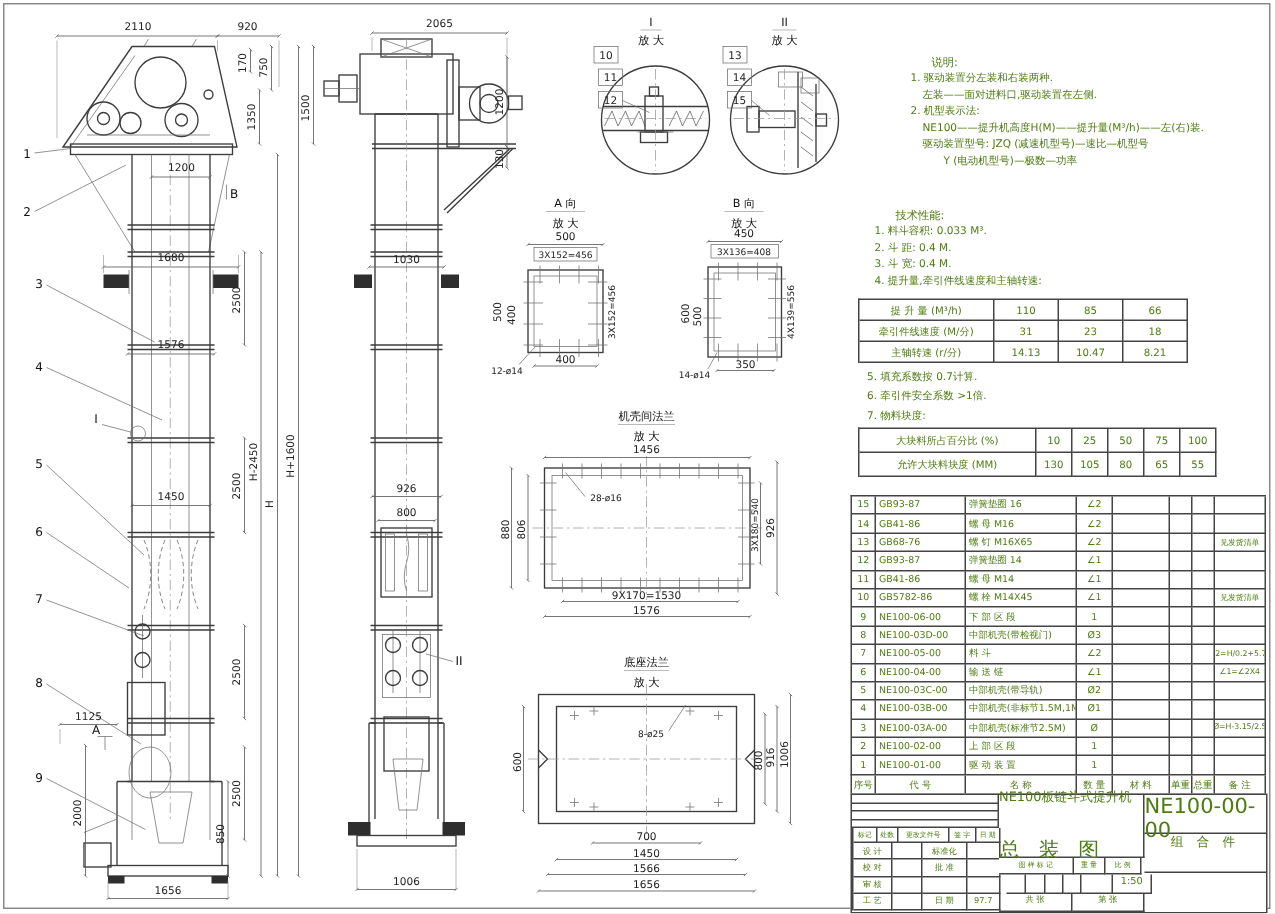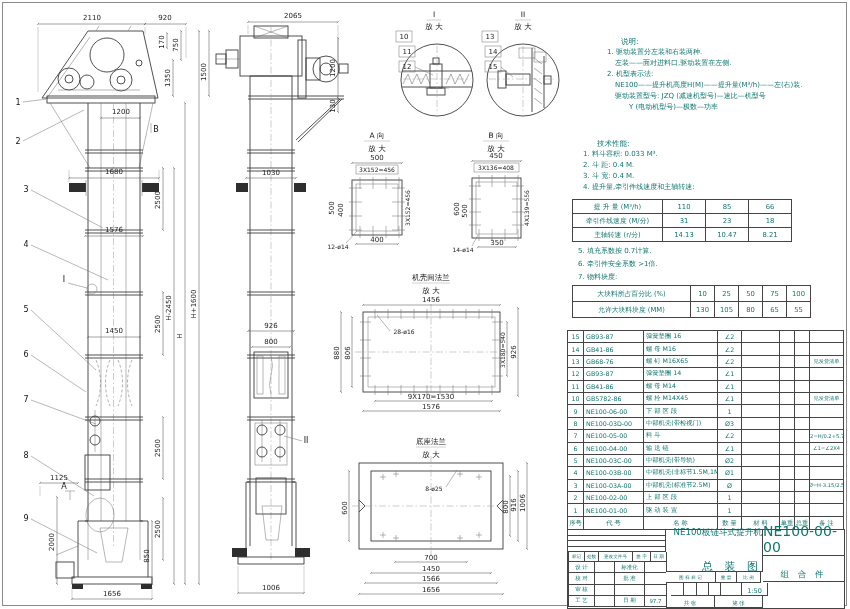--- a/index.html
+++ b/index.html
@@ -1,17 +1,17 @@
 <!DOCTYPE html>
 <html><head>
 <meta charset="utf-8">
 <style>
   html,body{margin:0;padding:0;background:#e8e8e8}
   .sheet{position:relative;width:850px;height:609px;background:#ffffff;
-         font-family:"DejaVu Sans",sans-serif;color:#0f766e;overflow:hidden}
+         font-family:"DejaVu Sans",sans-serif;color:#4d7c0f;overflow:hidden}
   .frame{position:absolute;left:2px;top:2px;width:843px;height:602px;border:1px solid #8a8a8a}
   svg{position:absolute;left:0;top:0}
   svg text{font-family:"DejaVu Sans",sans-serif}
   .ln{stroke:#3c3c3c;stroke-width:0.9;fill:none}
   .lt{stroke:#6f6f6f;stroke-width:0.5;fill:none}
   .cl{stroke:#999;stroke-width:0.5;stroke-dasharray:7 2.5 1.5 2.5;fill:none}
   .dim{stroke:#5a5a5a;stroke-width:0.55;fill:none;marker-start:url(#tk);marker-end:url(#tk)}
   .ext{stroke:#8a8a8a;stroke-width:0.4;fill:none}
   .fl{fill:#2e2e2e;stroke:none}
   .hat{stroke:#5a5a5a;stroke-width:0.5;fill:none}
@@ -31,21 +31,21 @@
   #bomrows{left:567px;top:330px;grid-template-columns:16px 60px 74px 24px 38px 15px 15px 34px;
            grid-auto-rows:12.4px;font-size:6.3px}
   #bomrows>div:nth-child(8n+2),#bomrows>div:nth-child(8n+3){justify-content:flex-start;padding-left:2px}
   #bomrows>div:nth-child(8n){font-size:5.2px}
   #bomhead{left:567px;top:516px;grid-template-columns:16px 60px 74px 24px 38px 15px 15px 34px;
            grid-auto-rows:13px;font-size:6.3px}
   #roles{left:0;top:32px;grid-template-columns:26px 20px 30px 22px;grid-auto-rows:11.25px;font-size:5.5px;border-top:none}
   .tb{position:absolute;left:567px;top:529px;width:276px;height:78px;border:1px solid #444;background:#fff}
   .tb *{box-sizing:border-box}
   .abs{position:absolute}
-  .cellb{border-right:1px solid #444;border-bottom:1px solid #444;display:flex;align-items:flex-end;justify-content:center}
+  .cellb{border-right:1px solid #444;border-bottom:1px solid #444;display:flex;align-items:flex-start;justify-content:center}
 </style>
 </head>
 <body>
 
 <div class="sheet">
   <div class="frame"></div>
 
   <svg width="850" height="609" viewBox="0 0 850 609">
     <defs>
       <marker id="tk" markerWidth="7" markerHeight="7" refX="3.5" refY="3.5" orient="auto">
@@ -601,21 +601,21 @@
         <div></div>
         <div></div>
         <div>工 艺</div>
         <div></div>
         <div>日 期</div>
         <div>97.7</div>
       </div>
 
     <div class="abs cellb" style="left:98px;top:0;width:97px;height:42px;flex-direction:column;border-left:none">
       <div style="font-size:8.6px">NE100板链斗式提升机</div>
-      <div style="font-size:11px;letter-spacing:4px;margin-top:20px">总  装  图</div>
+      <div style="font-size:14px;letter-spacing:4px;margin-top:20px">总  装  图</div>
     </div>
     <div class="grid" style="left:98px;top:42px;grid-template-columns:50px 21px 24px;grid-auto-rows:11px;font-size:4.6px;border-top:none;border-left:none">
         <div>图 样 标 记</div>
         <div>重 量</div>
         <div>比 例</div>
       </div>
     <div class="abs" style="left:103px;top:53px;width:114px;height:13px">
       <div class="cellb" style="position:absolute;left:0;top:0;width:13px;height:13px"></div>
       <div class="cellb" style="position:absolute;left:13px;top:0;width:13px;height:13px"></div>
       <div class="cellb" style="position:absolute;left:26px;top:0;width:12px;height:13px"></div>

